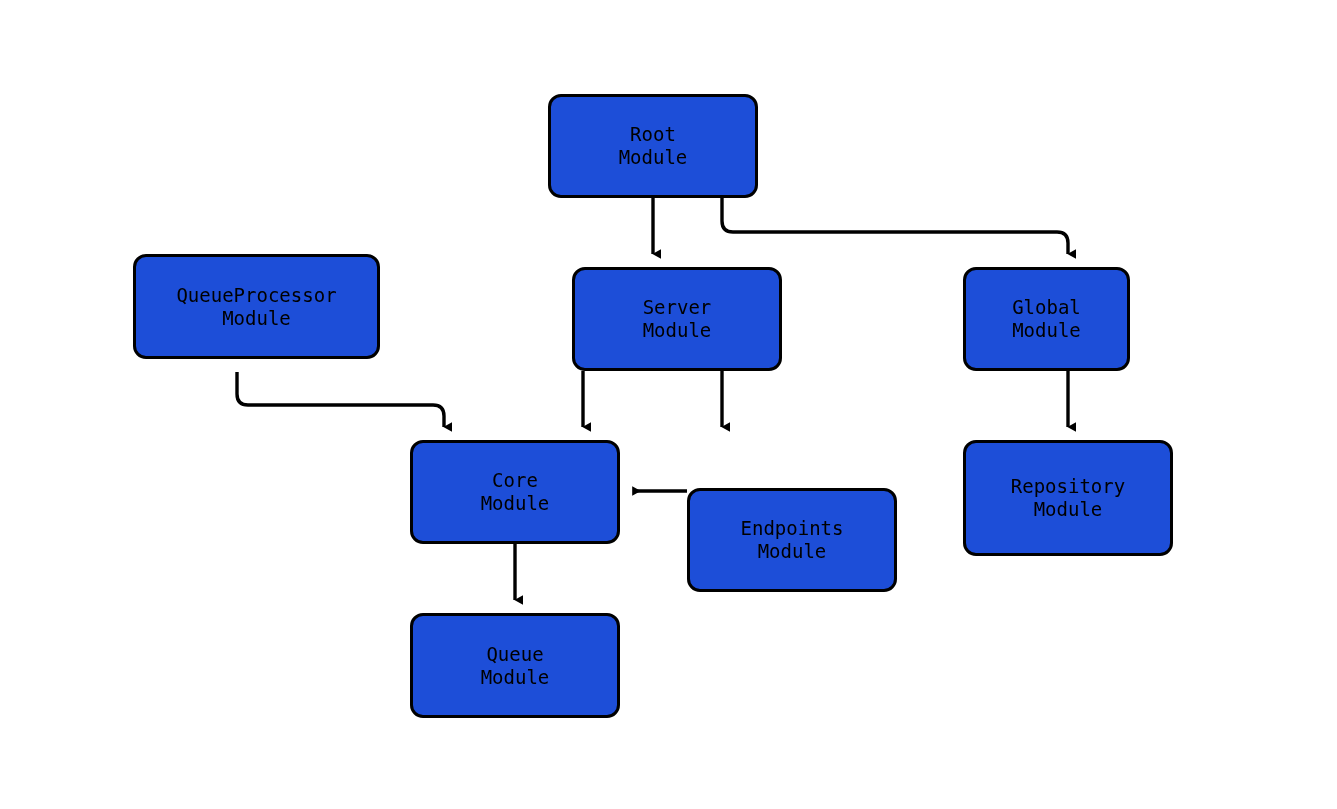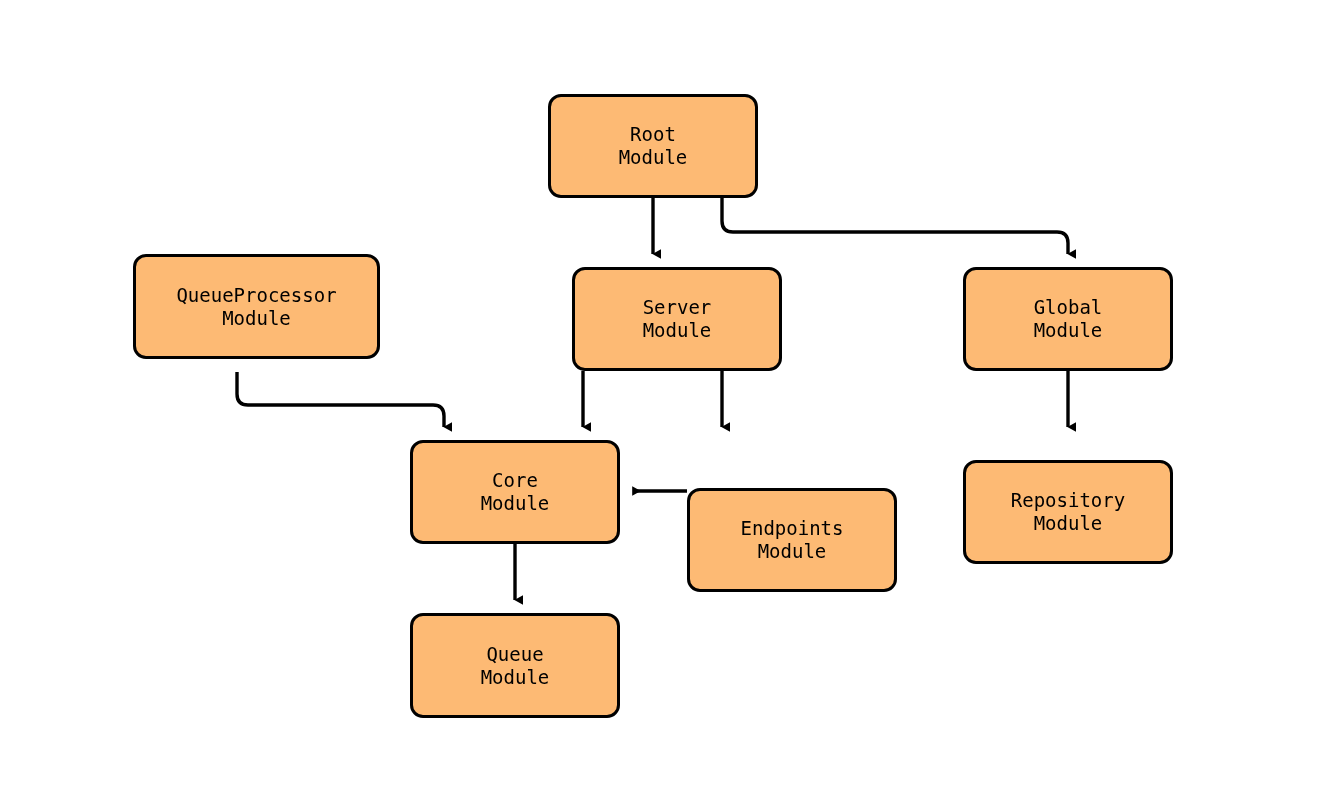--- a/index.html
+++ b/index.html
@@ -23,21 +23,21 @@
   #edge-layer {
     position: absolute;
     left: 0;
     top: 0;
     width: 1337px;
     height: 809px;
   }
   .node {
     position: absolute;
     box-sizing: border-box;
-    background: #fdba74;
+    background: #1d4ed8;
     border: 3px solid #000000;
     border-radius: 13px;
     display: flex;
     flex-direction: column;
     align-items: center;
     justify-content: center;
     z-index: 2;
   }
   .node-label {
     font-family: "DejaVu Sans Mono", "Liberation Mono", monospace;
@@ -92,36 +92,36 @@
   <div class="node" style="left:133px; top:254px; width:247px; height:105px;">
     <div class="node-label">QueueProcessor
 Module</div>
   </div>
 
   <div class="node" style="left:548px; top:267px; width:210px; height:104px;margin-left:24px;">
     <div class="node-label">Server
 Module</div>
   </div>
 
-  <div class="node" style="left:963px; top:267px; width:210px; height:104px;">
+  <div class="node" style="left:963px; top:267px; width:167px; height:104px;">
     <div class="node-label">Global
 Module</div>
   </div>
 
   <div class="node" style="left:410px; top:440px; width:210px; height:104px;">
     <div class="node-label">Core
 Module</div>
   </div>
 
   <div class="node" style="left:687px; top:440px; width:210px; height:104px;margin-top:48px;">
     <div class="node-label">Endpoints
 Module</div>
   </div>
 
-  <div class="node" style="left:963px; top:440px; width:210px; height:104px;margin-top:20px;">
+  <div class="node" style="left:963px; top:440px; width:210px; height:116px;">
     <div class="node-label">Repository
 Module</div>
   </div>
 
   <div class="node" style="left:410px; top:613px; width:210px; height:105px;">
     <div class="node-label">Queue
 Module</div>
   </div>
 
 </div>

